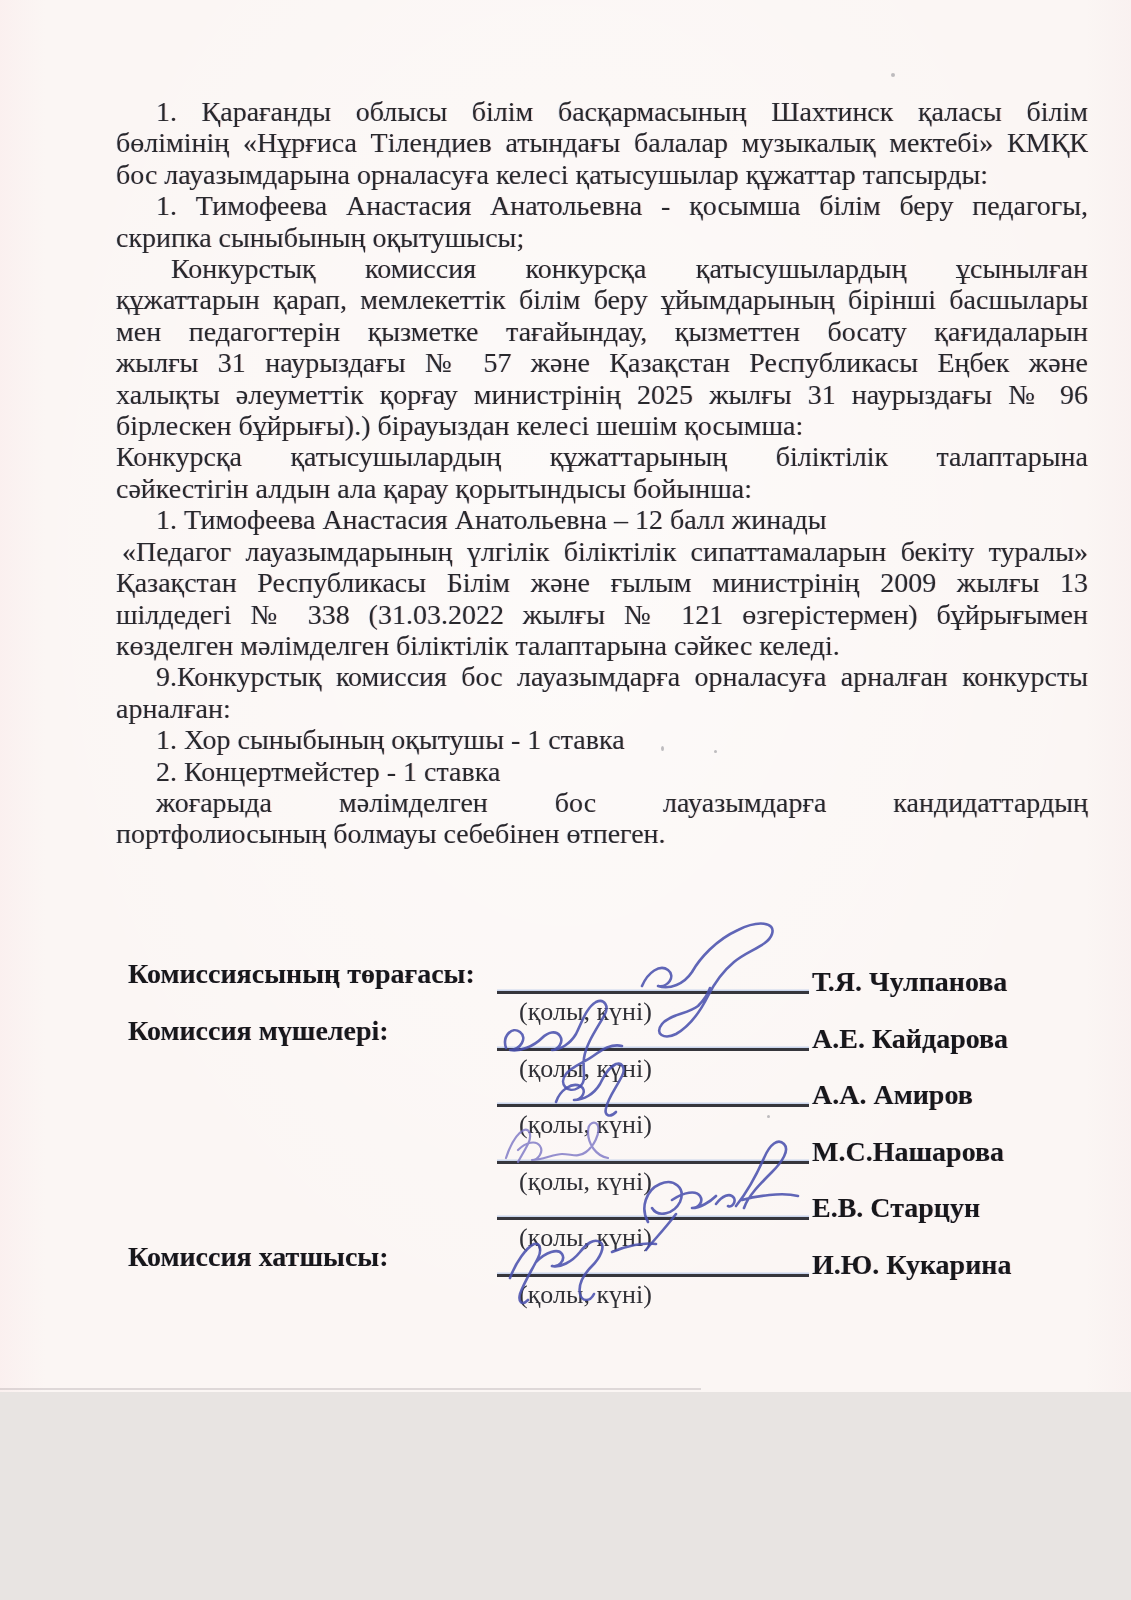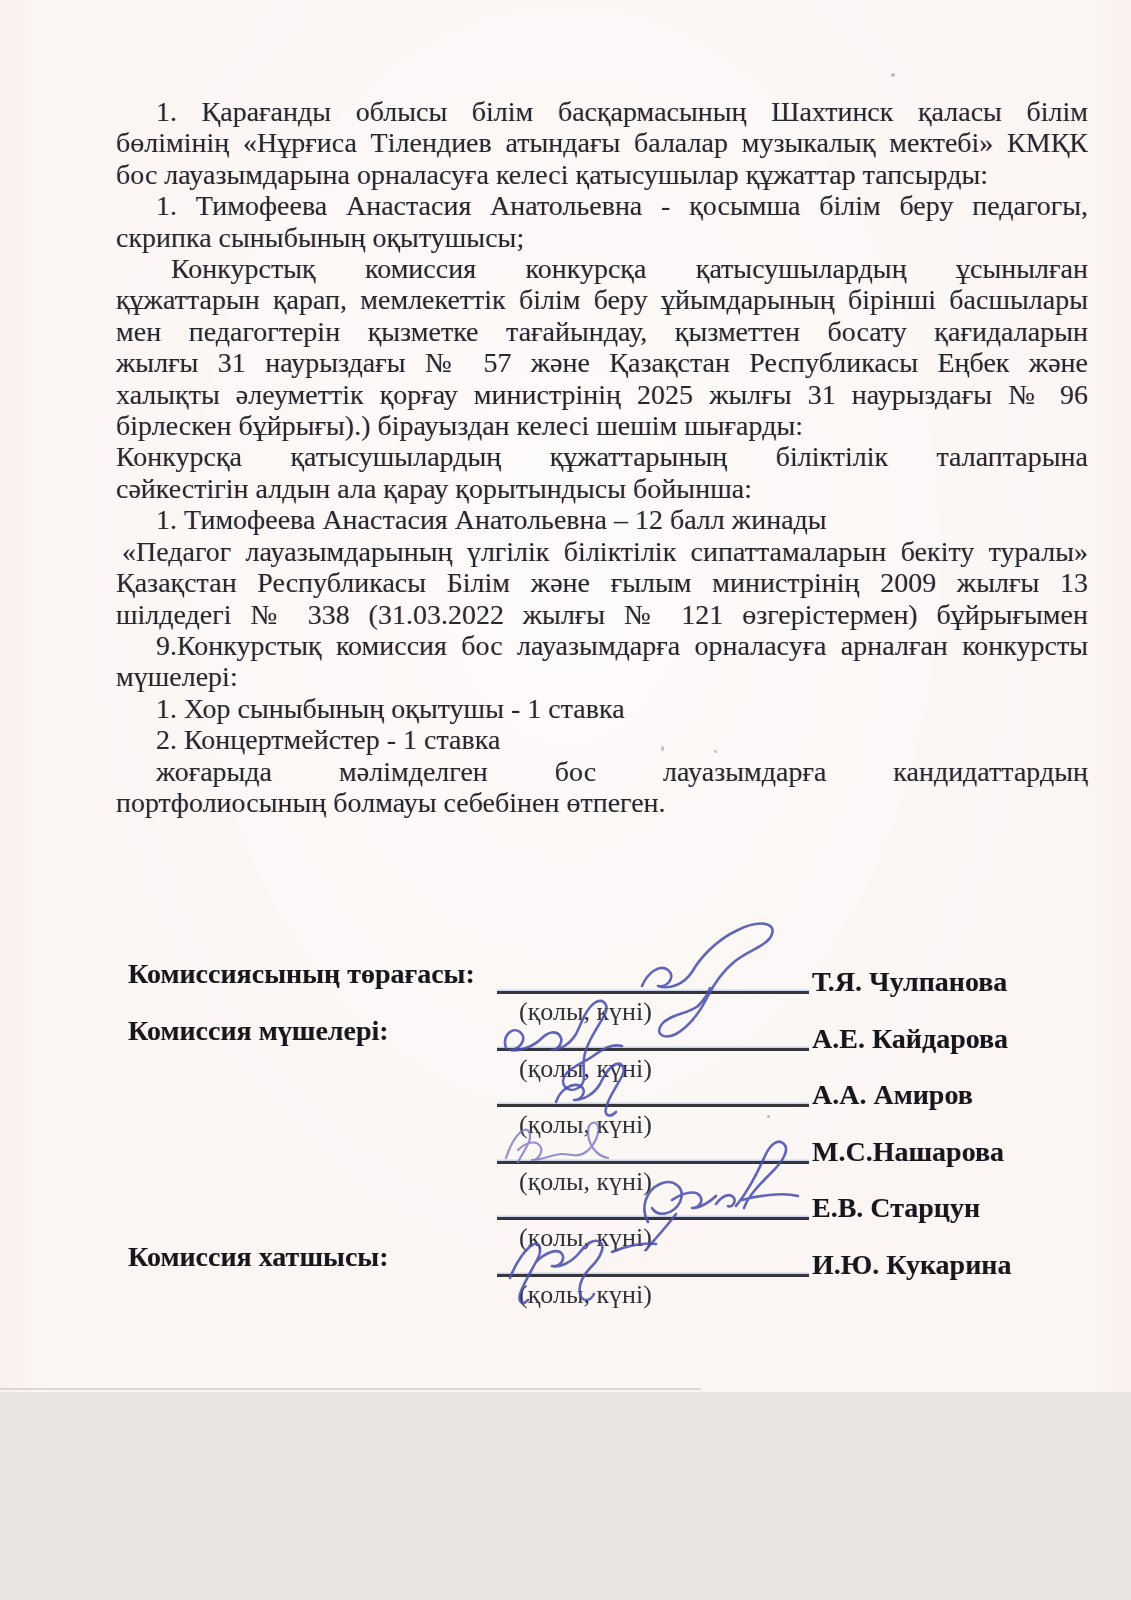--- a/index.html
+++ b/index.html
@@ -67,29 +67,30 @@
   <div class="doc-line" style="text-indent: 40px;">1. Қарағанды облысы білім басқармасының Шахтинск қаласы білім</div>
       <div class="doc-line" style="text-indent: 0px;">бөлімінің «Нұрғиса Тілендиев атындағы балалар музыкалық мектебі» КМҚК</div>
       <div class="doc-line endline" style="text-indent: 0px;">бос лауазымдарына орналасуға келесі қатысушылар құжаттар тапсырды:</div>
       <div class="doc-line" style="text-indent: 40px;">1. Тимофеева Анастасия Анатольевна - қосымша білім беру педагогы,</div>
       <div class="doc-line endline" style="text-indent: 0px;">скрипка сыныбының оқытушысы;</div>
       <div class="doc-line" style="text-indent: 55px;">Конкурстық комиссия конкурсқа қатысушылардың ұсынылған</div>
       <div class="doc-line" style="text-indent: 0px;">құжаттарын қарап, мемлекеттік білім беру ұйымдарының бірінші басшылары</div>
       <div class="doc-line" style="text-indent: 0px;">мен педагогтерін қызметке тағайындау, қызметтен босату қағидаларын</div>
       <div class="doc-line" style="text-indent: 0px;">жылғы 31 наурыздағы № 57 және Қазақстан Республикасы Еңбек және</div>
       <div class="doc-line" style="text-indent: 0px;">халықты әлеуметтік қорғау министрінің 2025 жылғы 31 наурыздағы № 96</div>
-      <div class="doc-line endline" style="text-indent: 0px;">бірлескен бұйрығы).) бірауыздан келесі шешім шығарды:</div>
+      <div class="doc-line endline" style="text-indent: 0px;">бірлескен бұйрығы).) бірауыздан келесі шешім қосымша:</div>
       <div class="doc-line" style="text-indent: 0px;">Конкурсқа қатысушылардың құжаттарының біліктілік талаптарына</div>
       <div class="doc-line endline" style="text-indent: 0px;">сәйкестігін алдын ала қарау қорытындысы бойынша:</div>
       <div class="doc-line endline" style="text-indent: 40px;">1. Тимофеева Анастасия Анатольевна – 12 балл жинады</div>
       <div class="doc-line" style="text-indent: 6px;">«Педагог лауазымдарының үлгілік біліктілік сипаттамаларын бекіту туралы»</div>
       <div class="doc-line" style="text-indent: 0px;">Қазақстан Республикасы Білім және ғылым министрінің 2009 жылғы 13</div>
       <div class="doc-line" style="text-indent: 0px;">шілдедегі № 338 (31.03.2022 жылғы № 121 өзгерістермен) бұйрығымен</div>
+      <div class="doc-line endline" style="text-indent: 0px;">көзделген мәлімделген біліктілік талаптарына сәйкес келеді.</div>
       <div class="doc-line" style="text-indent: 40px;">9.Конкурстық комиссия бос лауазымдарға орналасуға арналған конкурсты</div>
-      <div class="doc-line endline" style="text-indent: 0px;">мүшелері:</div>
+      <div class="doc-line endline" style="text-indent: 0px;">арналған:</div>
       <div class="doc-line endline" style="text-indent: 40px;">1. Хор сыныбының оқытушы - 1 ставка</div>
       <div class="doc-line endline" style="text-indent: 40px;">2. Концертмейстер - 1 ставка</div>
       <div class="doc-line" style="text-indent: 40px;">жоғарыда мәлімделген бос лауазымдарға кандидаттардың</div>
       <div class="doc-line endline" style="text-indent: 0px;">портфолиосының болмауы себебінен өтпеген.</div>
     </div>
 
   <div id="signature-block">
       <div class="sig-row" style="top: 954px;">
       <span class="sig-role">Комиссиясының төрағасы:</span>
       <span class="sig-line"></span>

